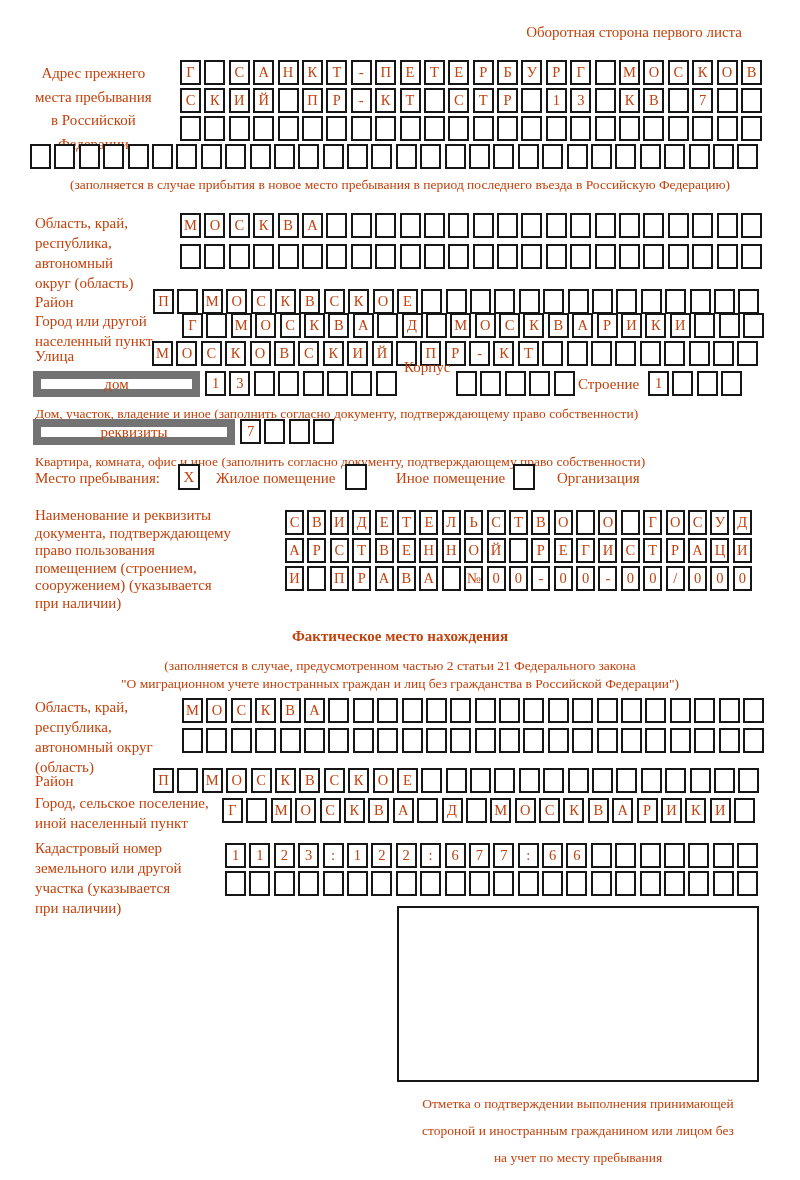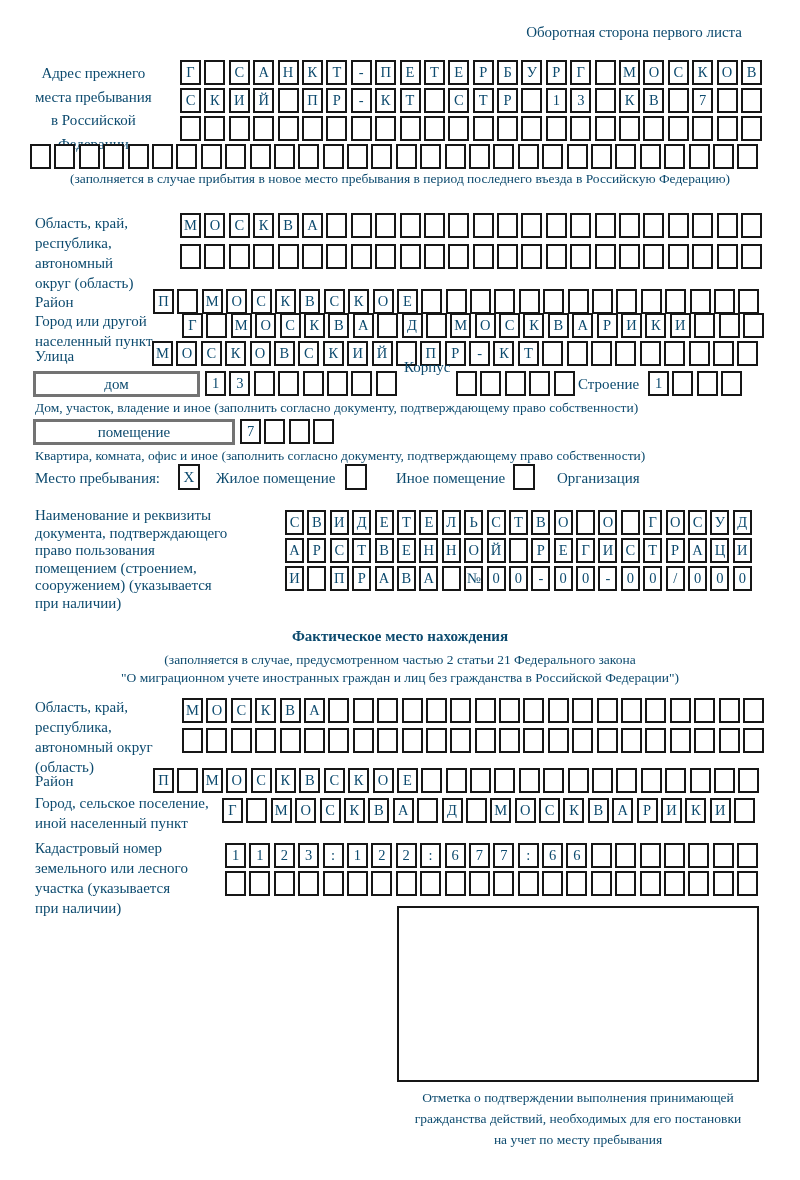--- a/index.html
+++ b/index.html
@@ -1,34 +1,34 @@
 <!DOCTYPE html>
 <html><head>
 <meta charset="utf-8">
 <style>
   html,body{margin:0;padding:0;background:#fff;}
   #page{
-    position:relative;width:800px;height:1180px;background:#fff;color:#0c4a6e;
+    position:relative;width:800px;height:1180px;background:#fff;color:#c2410c;
     font-family:"Liberation Serif","DejaVu Serif",serif;overflow:hidden;
   }
   .abs{position:absolute;}
   .lbl{font-size:15px;line-height:20px;white-space:nowrap;}
   .lbl-loose{font-size:15px;line-height:23.5px;white-space:nowrap;}
-  .note{font-size:13.5px;white-space:nowrap;}
+  .note{font-size:13.5px;white-space:nowrap;margin-top:6px;}
   .center{left:0;width:800px;text-align:center;}
   .bold{font-weight:bold;}
   .cellrow{display:flex;gap:3.4px;}
   .cell{
     flex:0 0 auto;width:21px;height:25px;box-sizing:border-box;
     border:2px solid #161616;display:flex;align-items:center;justify-content:center;
     font-size:14.5px;background:#fff;
   }
   .cellrow.narrow .cell{width:19px;}
   .widebox{
-    box-sizing:border-box;border:3px solid #737373;height:26px;
+    box-sizing:border-box;border:8px solid #737373;height:26px;
     display:flex;align-items:center;justify-content:center;font-size:15px;background:#fff;
   }
   .checkbox{
     box-sizing:border-box;border:2px solid #161616;width:22px;height:26px;
     display:flex;align-items:center;justify-content:center;font-size:15px;background:#fff;
   }
   .stampbox{box-sizing:border-box;border:2px solid #161616;background:#fff;}
 </style>
 </head>
 <body>
@@ -328,21 +328,21 @@
   <div class="abs lbl" style="left:578px;top:374px;">Строение</div>
   <div class="abs cellrow" style="left:648px;top:371px;">
       <span class="cell">1</span>
       <span class="cell"></span>
       <span class="cell"></span>
       <span class="cell"></span>
     </div>
   <div class="abs note" style="left:35px;top:400px;">Дом, участок, владение и иное (заполнить согласно документу, подтверждающему право собственности)</div>
 
   <div class="abs widebox" style="left:33px;top:419px;width:202px;">
-    <span>помещение</span>
+    <span>реквизиты</span>
   </div>
   <div class="abs cellrow" style="left:240px;top:419px;">
       <span class="cell">7</span>
       <span class="cell"></span>
       <span class="cell"></span>
       <span class="cell"></span>
     </div>
   <div class="abs note" style="left:35px;top:448px;">Квартира, комната, офис и иное (заполнить согласно документу, подтверждающему право собственности)</div>
 
   <div class="abs lbl" style="left:35px;top:468px;">Место пребывания:</div>
@@ -354,21 +354,21 @@
     <span></span>
   </div>
   <div class="abs lbl" style="left:396px;top:468px;">Иное помещение</div>
   <div class="abs checkbox" style="left:513px;top:464px;">
     <span></span>
   </div>
   <div class="abs lbl" style="left:557px;top:468px;">Организация</div>
 
   <div class="abs" style="left:35px;top:507px;">
     <div class="lbl" style="line-height:17.5px;">Наименование и реквизиты</div>
-    <div class="lbl" style="line-height:17.5px;">документа, подтверждающего</div>
+    <div class="lbl" style="line-height:17.5px;">документа, подтверждающему</div>
     <div class="lbl" style="line-height:17.5px;">право пользования</div>
     <div class="lbl" style="line-height:17.5px;">помещением (строением,</div>
     <div class="lbl" style="line-height:17.5px;">сооружением) (указывается</div>
     <div class="lbl" style="line-height:17.5px;">при наличии)</div>
   </div>
   <div class="abs cellrow narrow" style="left:285px;top:510px;">
       <span class="cell">С</span>
       <span class="cell">В</span>
       <span class="cell">И</span>
       <span class="cell">Д</span>
@@ -553,21 +553,21 @@
       <span class="cell">А</span>
       <span class="cell">Р</span>
       <span class="cell">И</span>
       <span class="cell">К</span>
       <span class="cell">И</span>
       <span class="cell"></span>
     </div>
 
   <div class="abs" style="left:35px;top:838px;">
     <div class="lbl">Кадастровый номер</div>
-    <div class="lbl">земельного или лесного</div>
+    <div class="lbl">земельного или другой</div>
     <div class="lbl">участка (указывается</div>
     <div class="lbl">при наличии)</div>
   </div>
   <div class="abs cellrow" style="left:225px;top:843px;">
       <span class="cell">1</span>
       <span class="cell">1</span>
       <span class="cell">2</span>
       <span class="cell">3</span>
       <span class="cell">:</span>
       <span class="cell">1</span>
@@ -609,17 +609,17 @@
       <span class="cell"></span>
       <span class="cell"></span>
       <span class="cell"></span>
       <span class="cell"></span>
       <span class="cell"></span>
     </div>
 
   <div class="abs stampbox" style="left:397px;top:906px;width:362px;height:176px;"></div>
   <div class="abs" style="left:385px;top:1087px;width:386px;text-align:center;">
     <div class="note" style="line-height:21px;">Отметка о подтверждении выполнения принимающей</div>
-    <div class="note" style="line-height:21px;">гражданства действий, необходимых для его постановки</div>
+    <div class="note" style="line-height:21px;">стороной и иностранным гражданином или лицом без</div>
     <div class="note" style="line-height:21px;">на учет по месту пребывания</div>
   </div>
 
 </div>
 
 </body></html>

